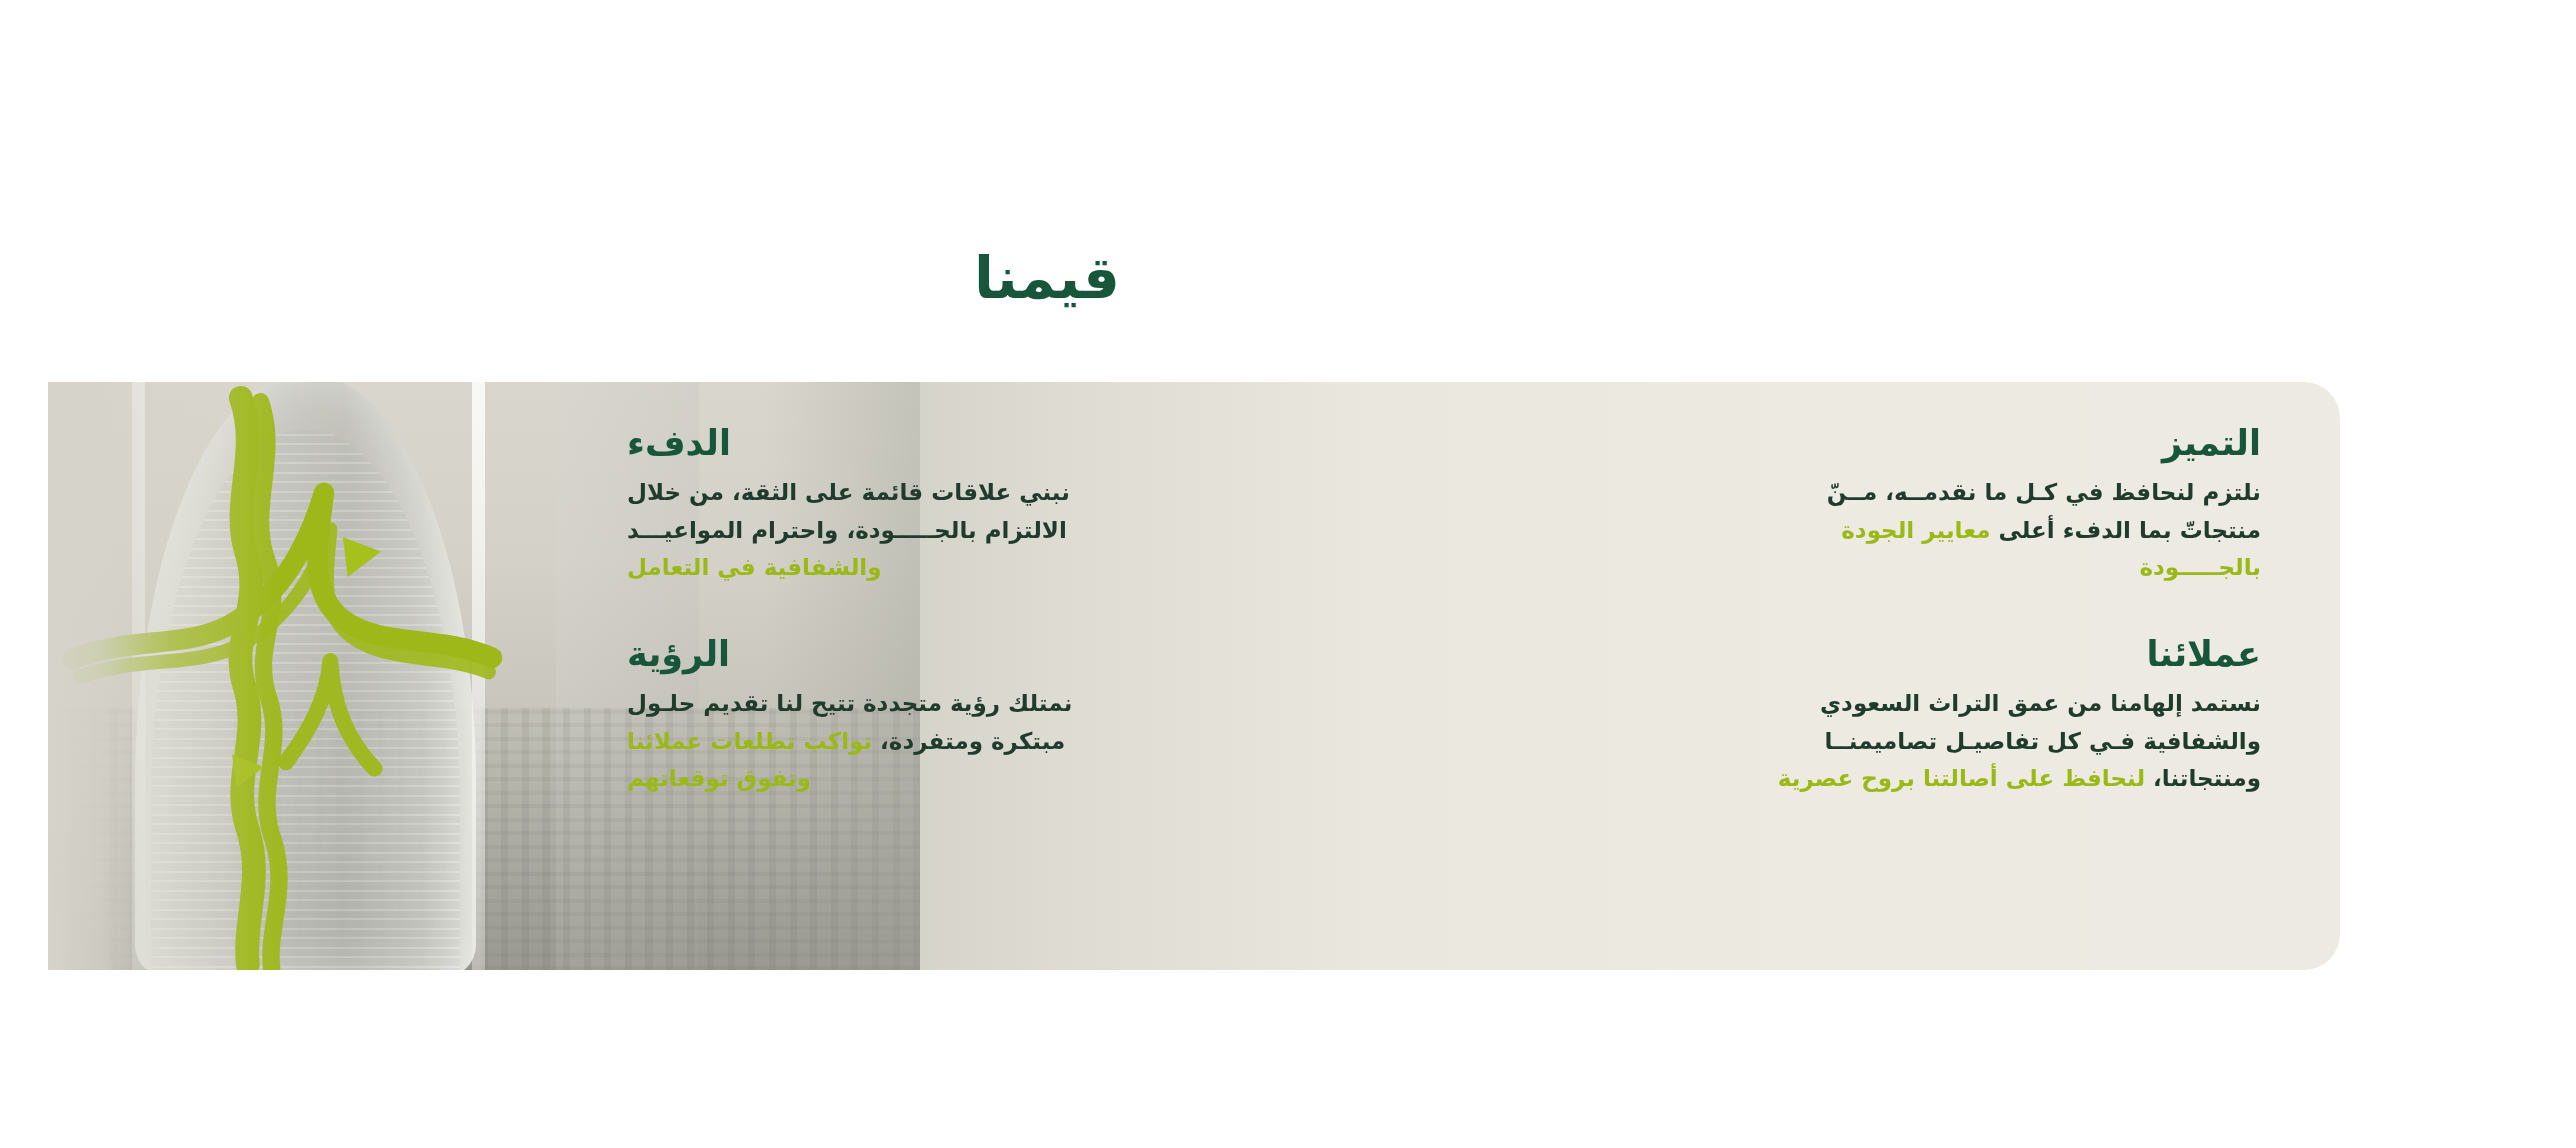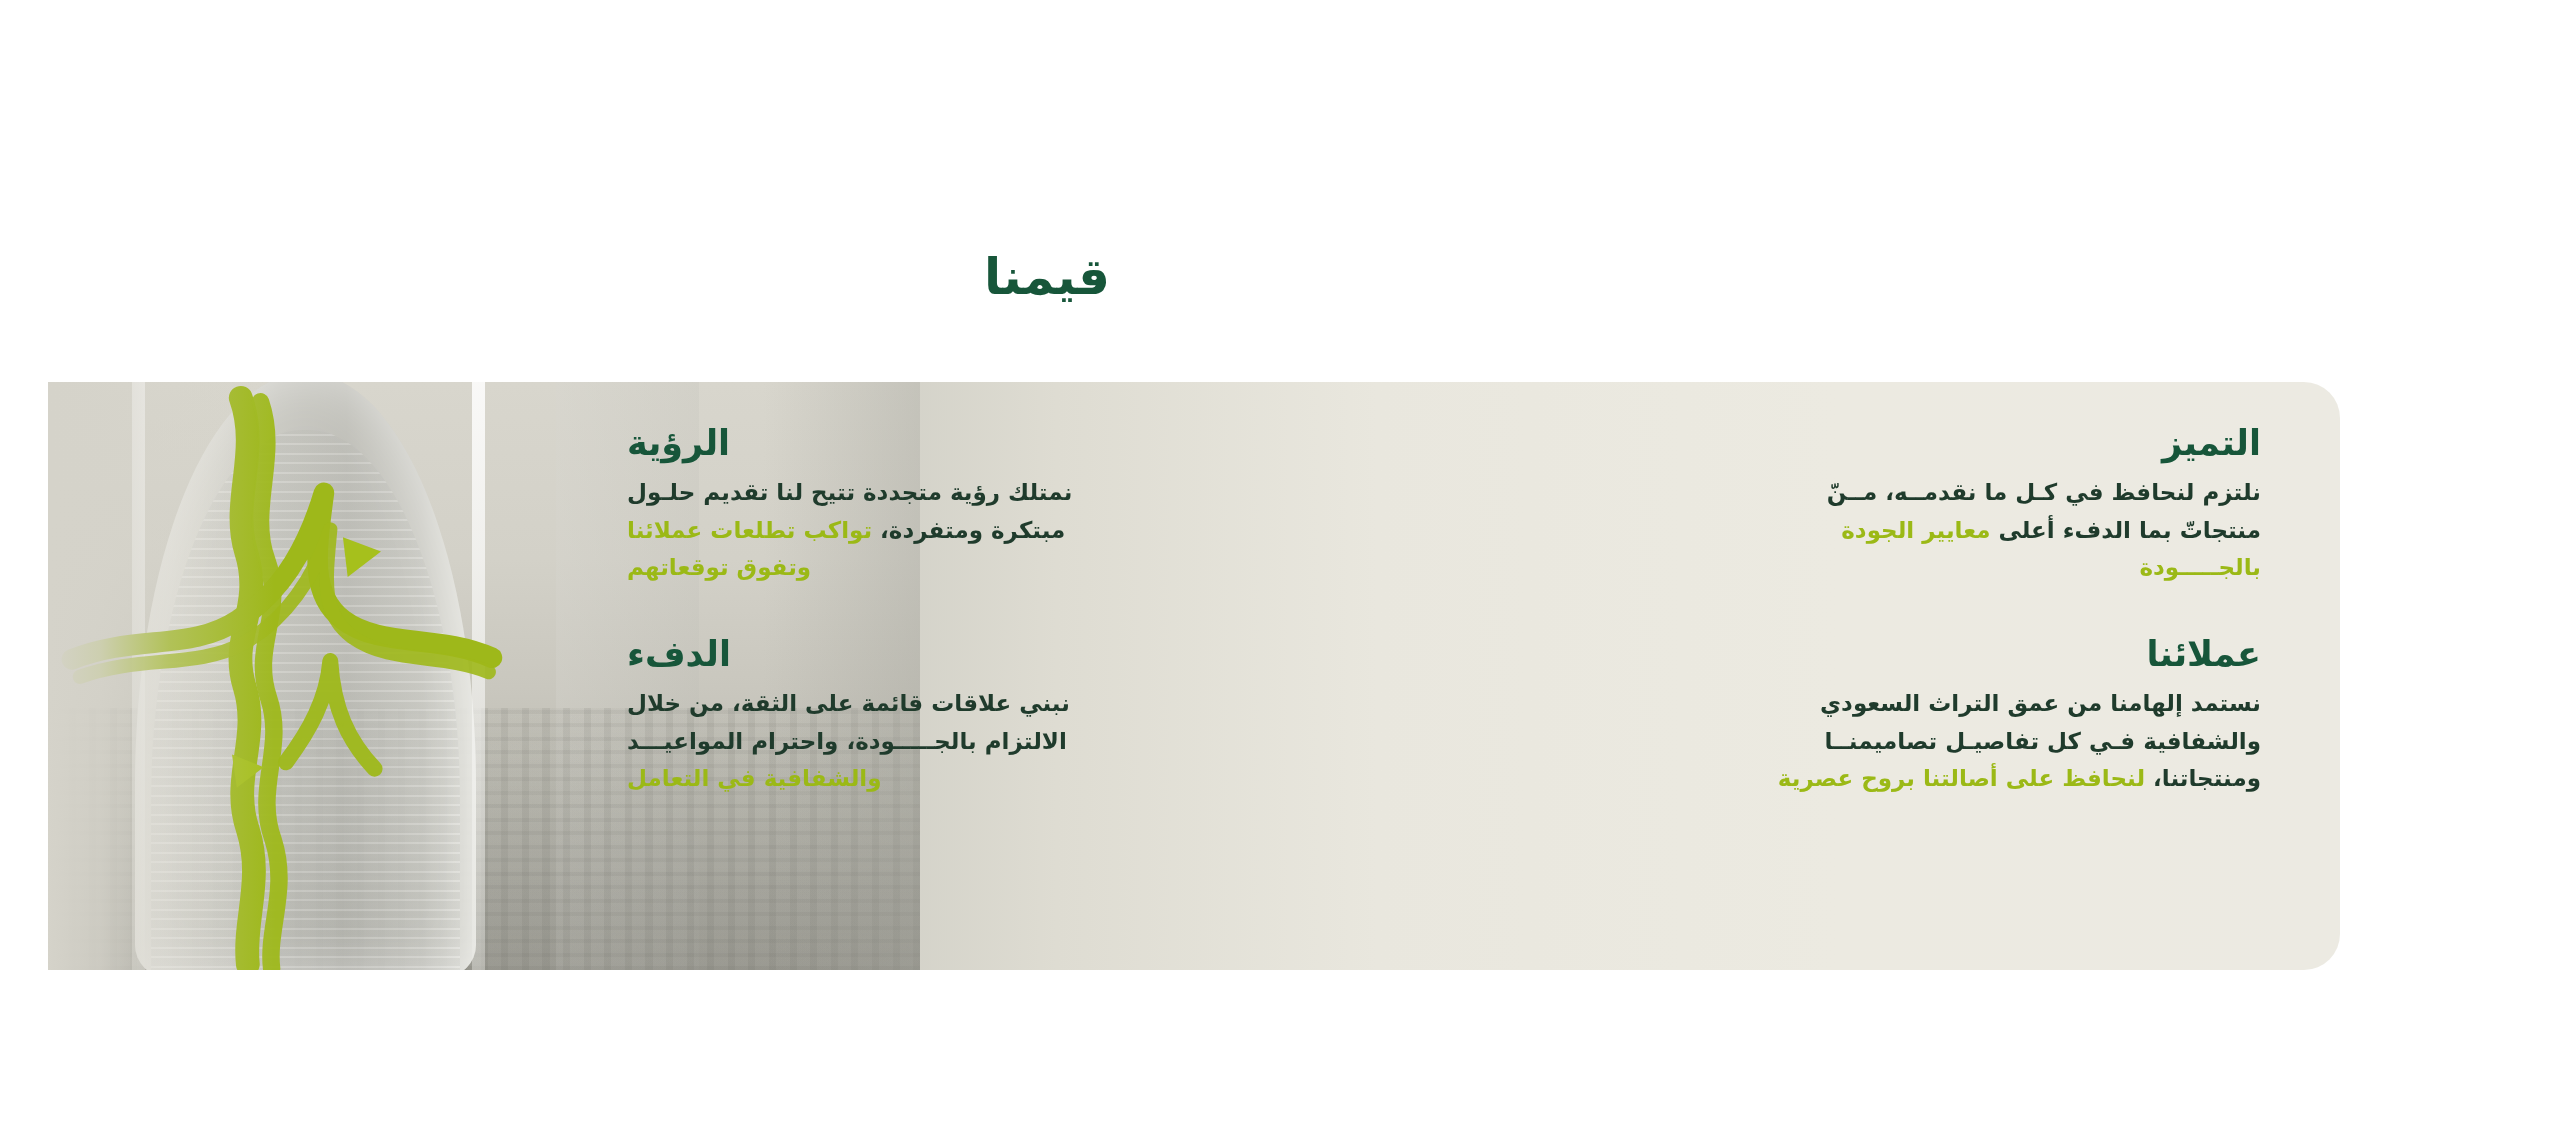--- a/index.html
+++ b/index.html
@@ -17,25 +17,25 @@
   .page {
     position: relative;
     width: 2576px;
     height: 1148px;
     background: #ffffff;
   }
 
   
   .page-title {
     position: absolute;
-    top: 216px;
+    top: 208px;
     left: 0;
     width: 2094px;
     text-align: center;
-    font-size: 50px;
+    font-size: 58px;
     font-weight: 700;
     color: #17563a;
     letter-spacing: 0px;
     line-height: 1.1;
     direction: rtl;
   }
 
   
   .values-panel {
     position: absolute;
@@ -285,35 +285,35 @@
             <span>والشفافية فـي كل تفاصيـل تصاميمنــا</span><br>
             <span>ومنتجاتنا، </span><span class="hl">لنحافظ على أصالتنا بروح عصرية</span>
           </p>
         </div>
 
       </div>
 
       <div class="col col-left">
 
         <div class="value-block">
+          <div class="value-title">الدفء</div>
+          <p class="value-body">
+            <span>نبني علاقات قائمة على الثقة، من خلال</span><br>
+            <span>الالتزام بالجـــــودة، واحترام المواعيـــد</span><br>
+            <span class="hl">والشفافية في التعامل</span>
+          </p>
+        </div>
+
+        <div class="value-block">
           <div class="value-title">الرؤية</div>
           <p class="value-body">
             <span>نمتلك رؤية متجددة تتيح لنا تقديم حلـول</span><br>
             <span>مبتكرة ومتفردة، </span><span class="hl">تواكب تطلعات عملائنا</span><br>
             <span class="hl">وتفوق توقعاتهم</span>
           </p>
         </div>
 
-        <div class="value-block">
-          <div class="value-title">الدفء</div>
-          <p class="value-body">
-            <span>نبني علاقات قائمة على الثقة، من خلال</span><br>
-            <span>الالتزام بالجـــــودة، واحترام المواعيـــد</span><br>
-            <span class="hl">والشفافية في التعامل</span>
-          </p>
-        </div>
-
       </div>
 
     </div>
   </div>
 </div>
 
 
 </body></html>

